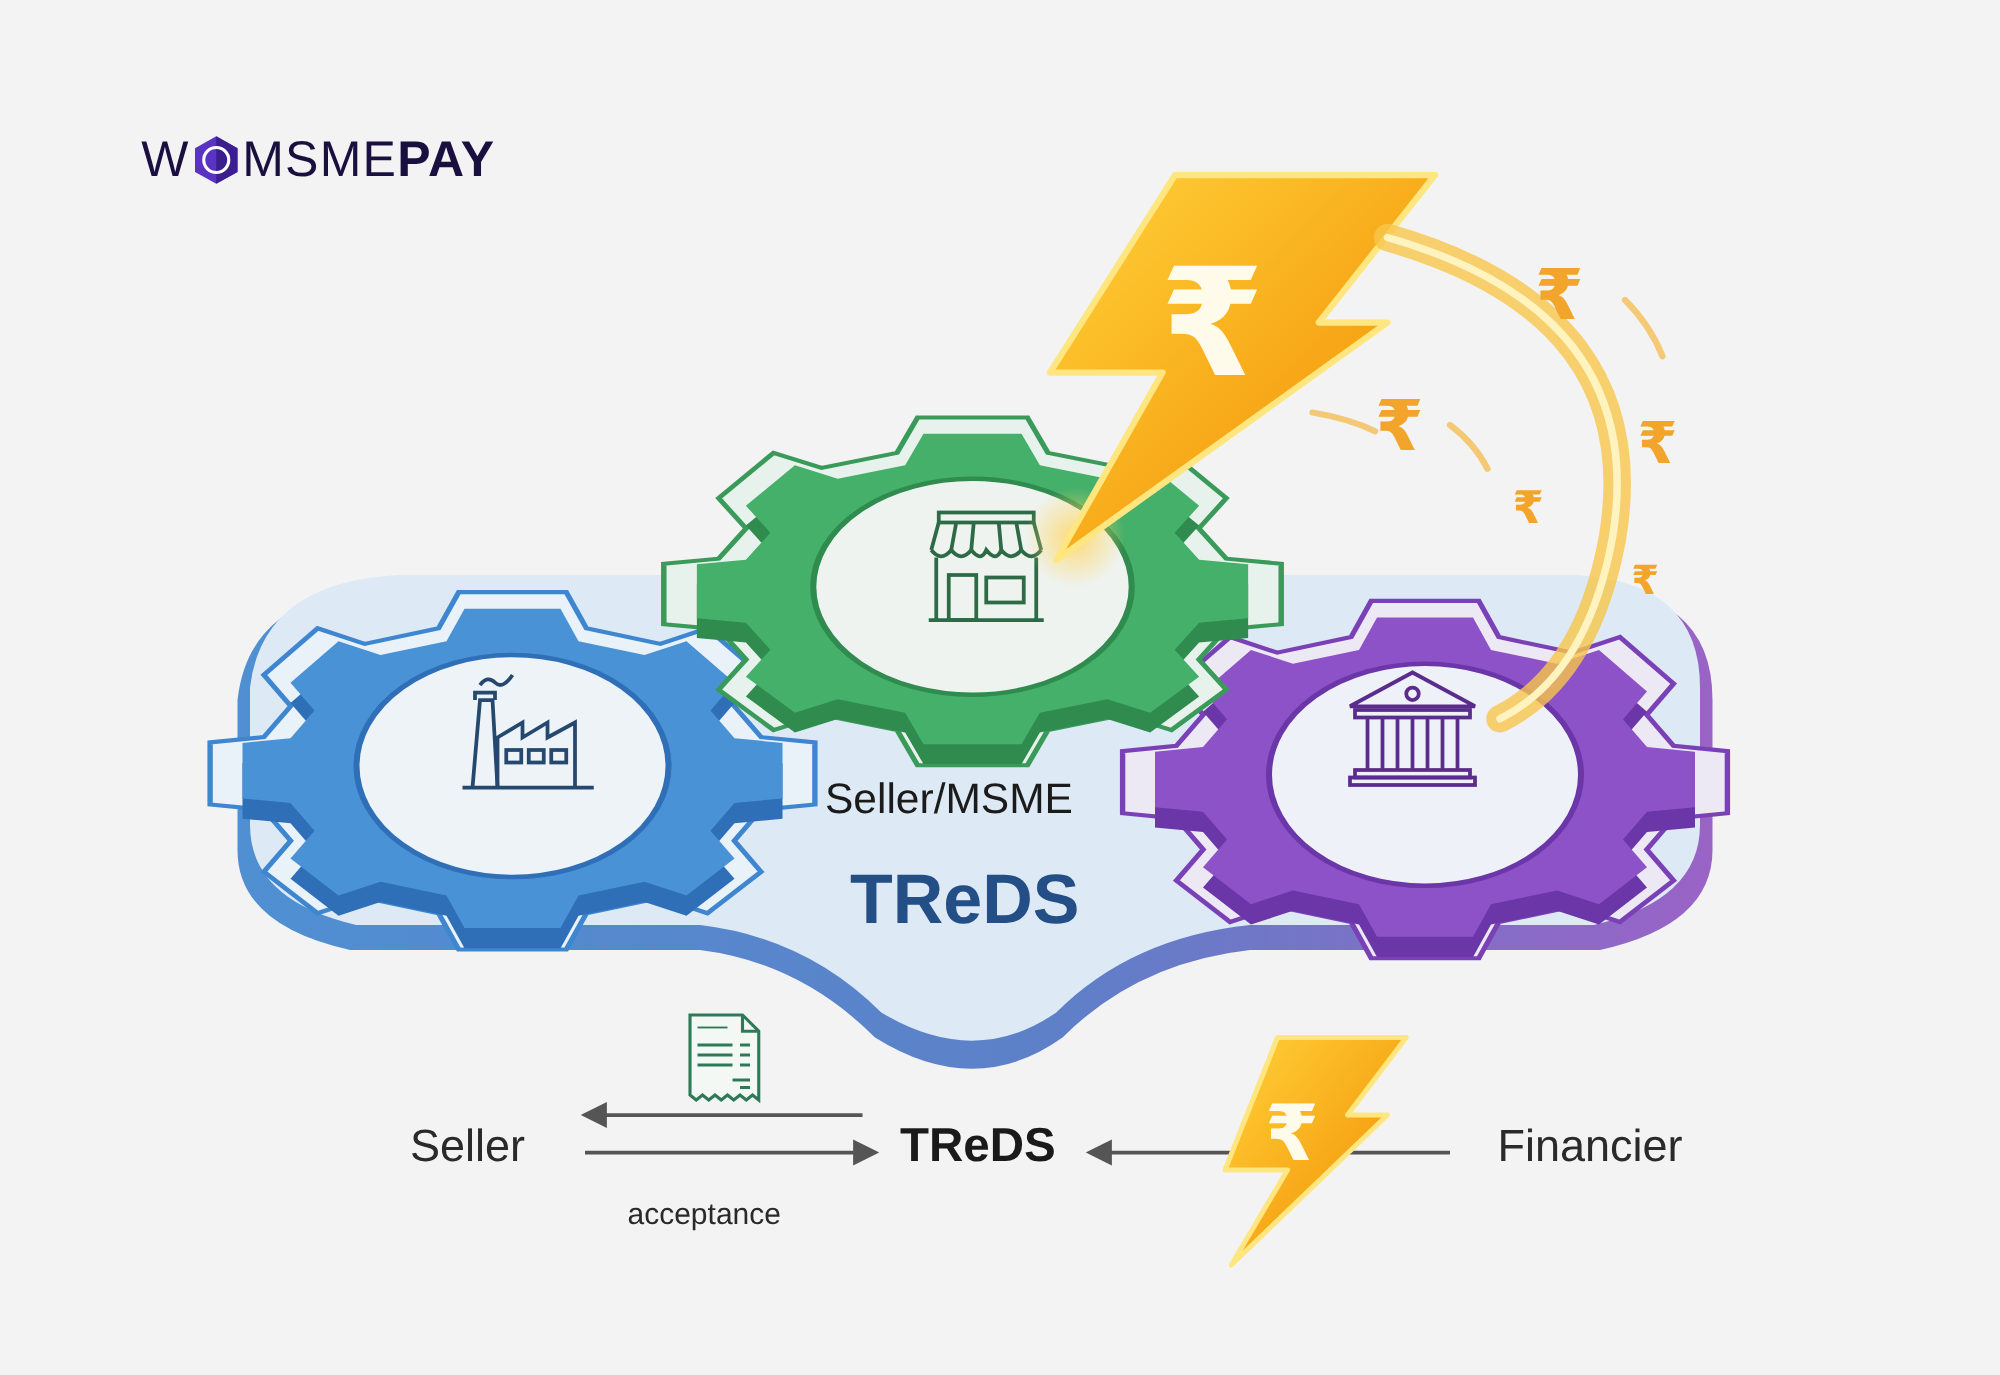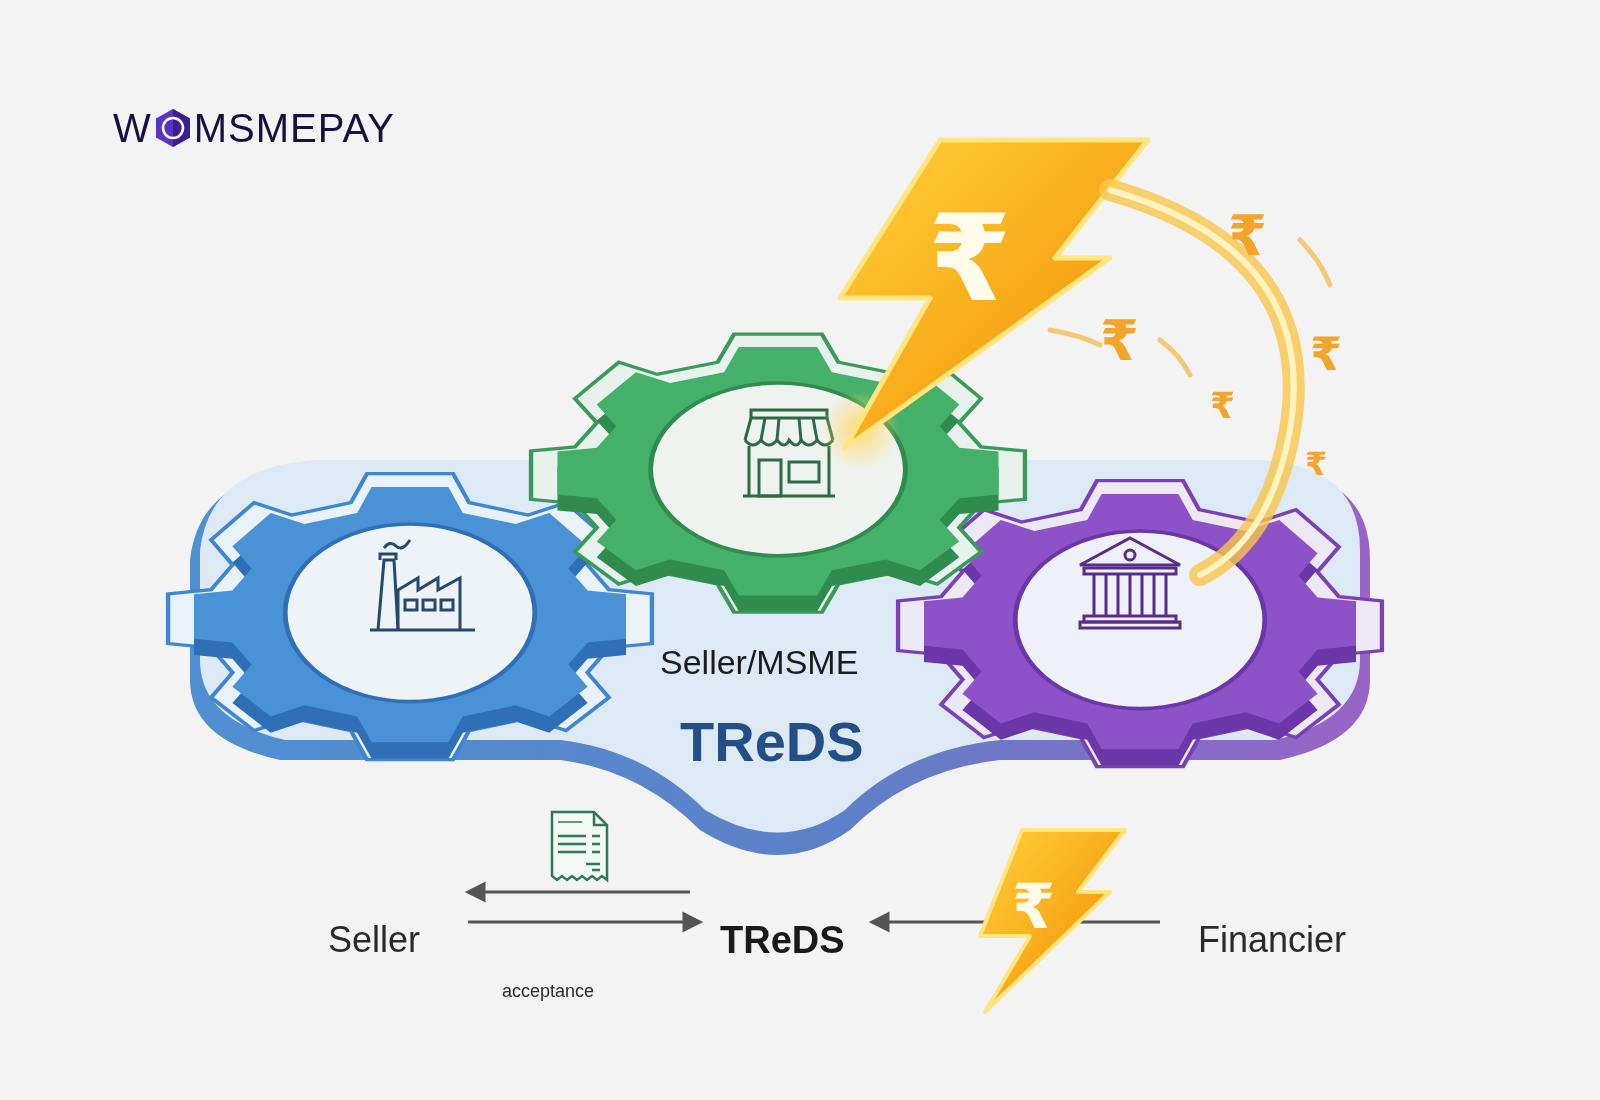--- a/index.html
+++ b/index.html
@@ -1,27 +1,27 @@
 <!DOCTYPE html>
 <html><head>
 <meta charset="utf-8">
 <style>
   html,body{margin:0;padding:0;}
   body{width:1600px;height:1100px;background:#f3f3f4;position:relative;overflow:hidden;font-family:"Liberation Sans","DejaVu Sans",sans-serif;}
   .abs{position:absolute;}
   .logo{left:113px;top:104px;height:48px;display:flex;align-items:center;font-size:40px;letter-spacing:1px;color:#1a1040;}
   .logo .w{font-weight:400;}
-  .logo .pay{font-weight:400;}
+  .logo .pay{font-weight:700;}
   .logo-o{display:inline-block;width:40px;height:40px;margin:0 1px;}
   svg.scene{position:absolute;left:0;top:0;}
-  .lbl{position:absolute;white-space:nowrap;margin-top:23px;}
+  .lbl{position:absolute;white-space:nowrap;}
   .seller{left:660px;top:620px;font-size:34px;color:#1b1b1b;}
   .treds-main{left:680px;top:686px;font-size:56px;font-weight:700;color:#234e86;}
   .buyer{left:328px;top:896px;font-size:36px;color:#2a2a2a;}
-  .accept{left:502px;top:958px;font-size:18px;color:#2a2a2a;}
+  .accept{left:502px;top:958px;font-size:24px;color:#2a2a2a;}
   .treds-flow{left:720px;top:896px;font-size:38px;font-weight:700;color:#1a1a1a;}
   .financier{left:1198px;top:896px;font-size:36px;color:#2a2a2a;text-align:center;}
 </style>
 </head>
 <body>
 
 <div class="abs logo">
   <span class="w">W</span>
   <svg class="logo-o" viewBox="0 0 40 40">
     <polygon points="20,1 37,10.5 37,29.5 20,39 3,29.5 3,10.5" fill="#5b33c4"></polygon>

